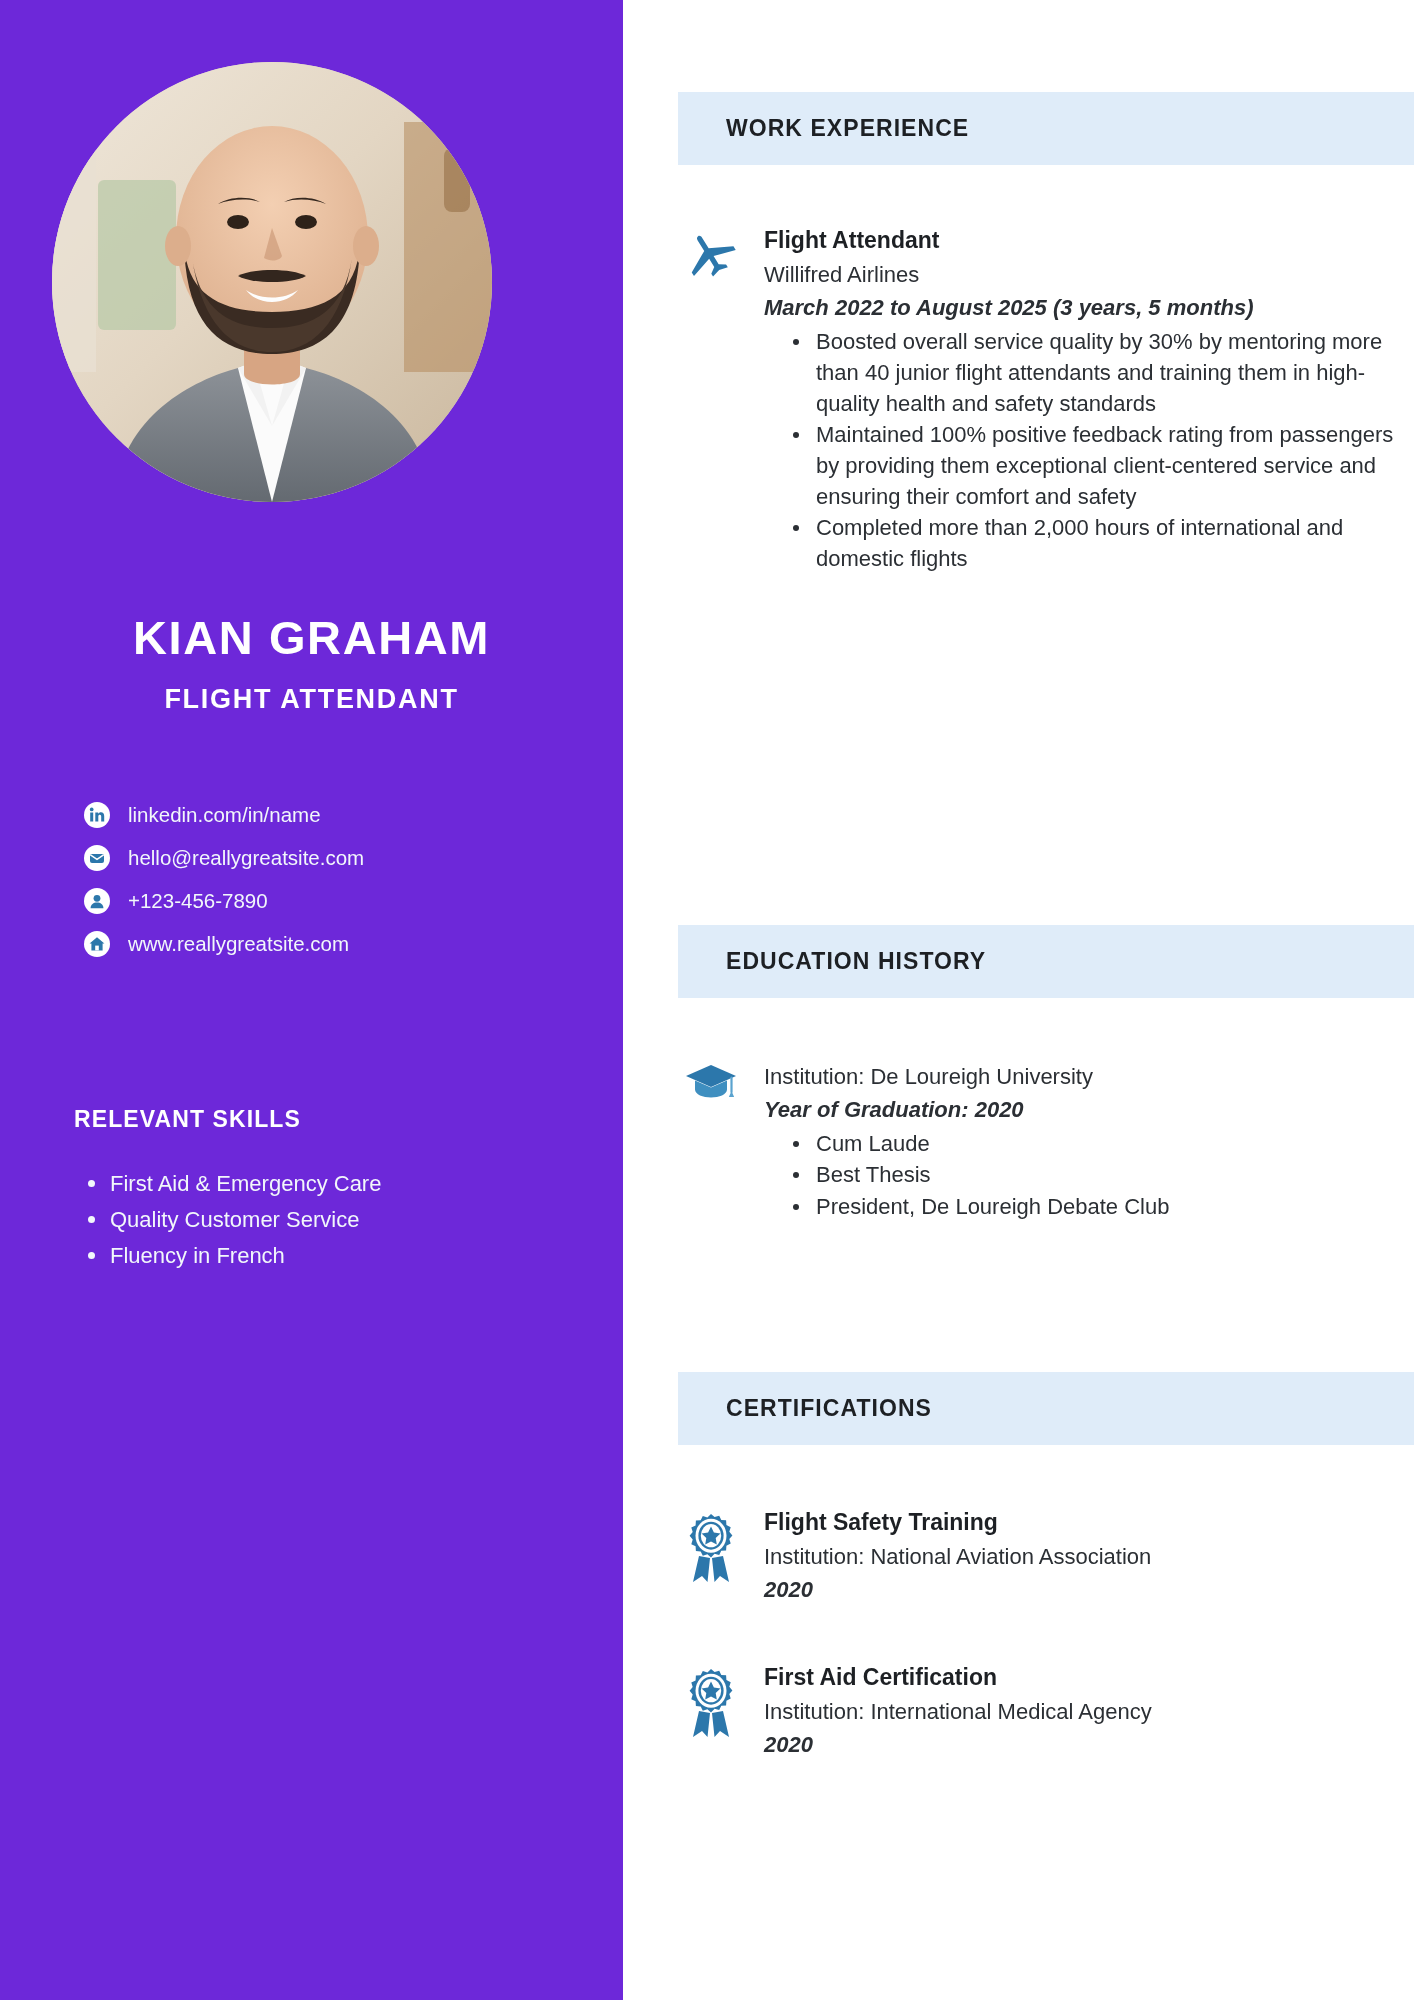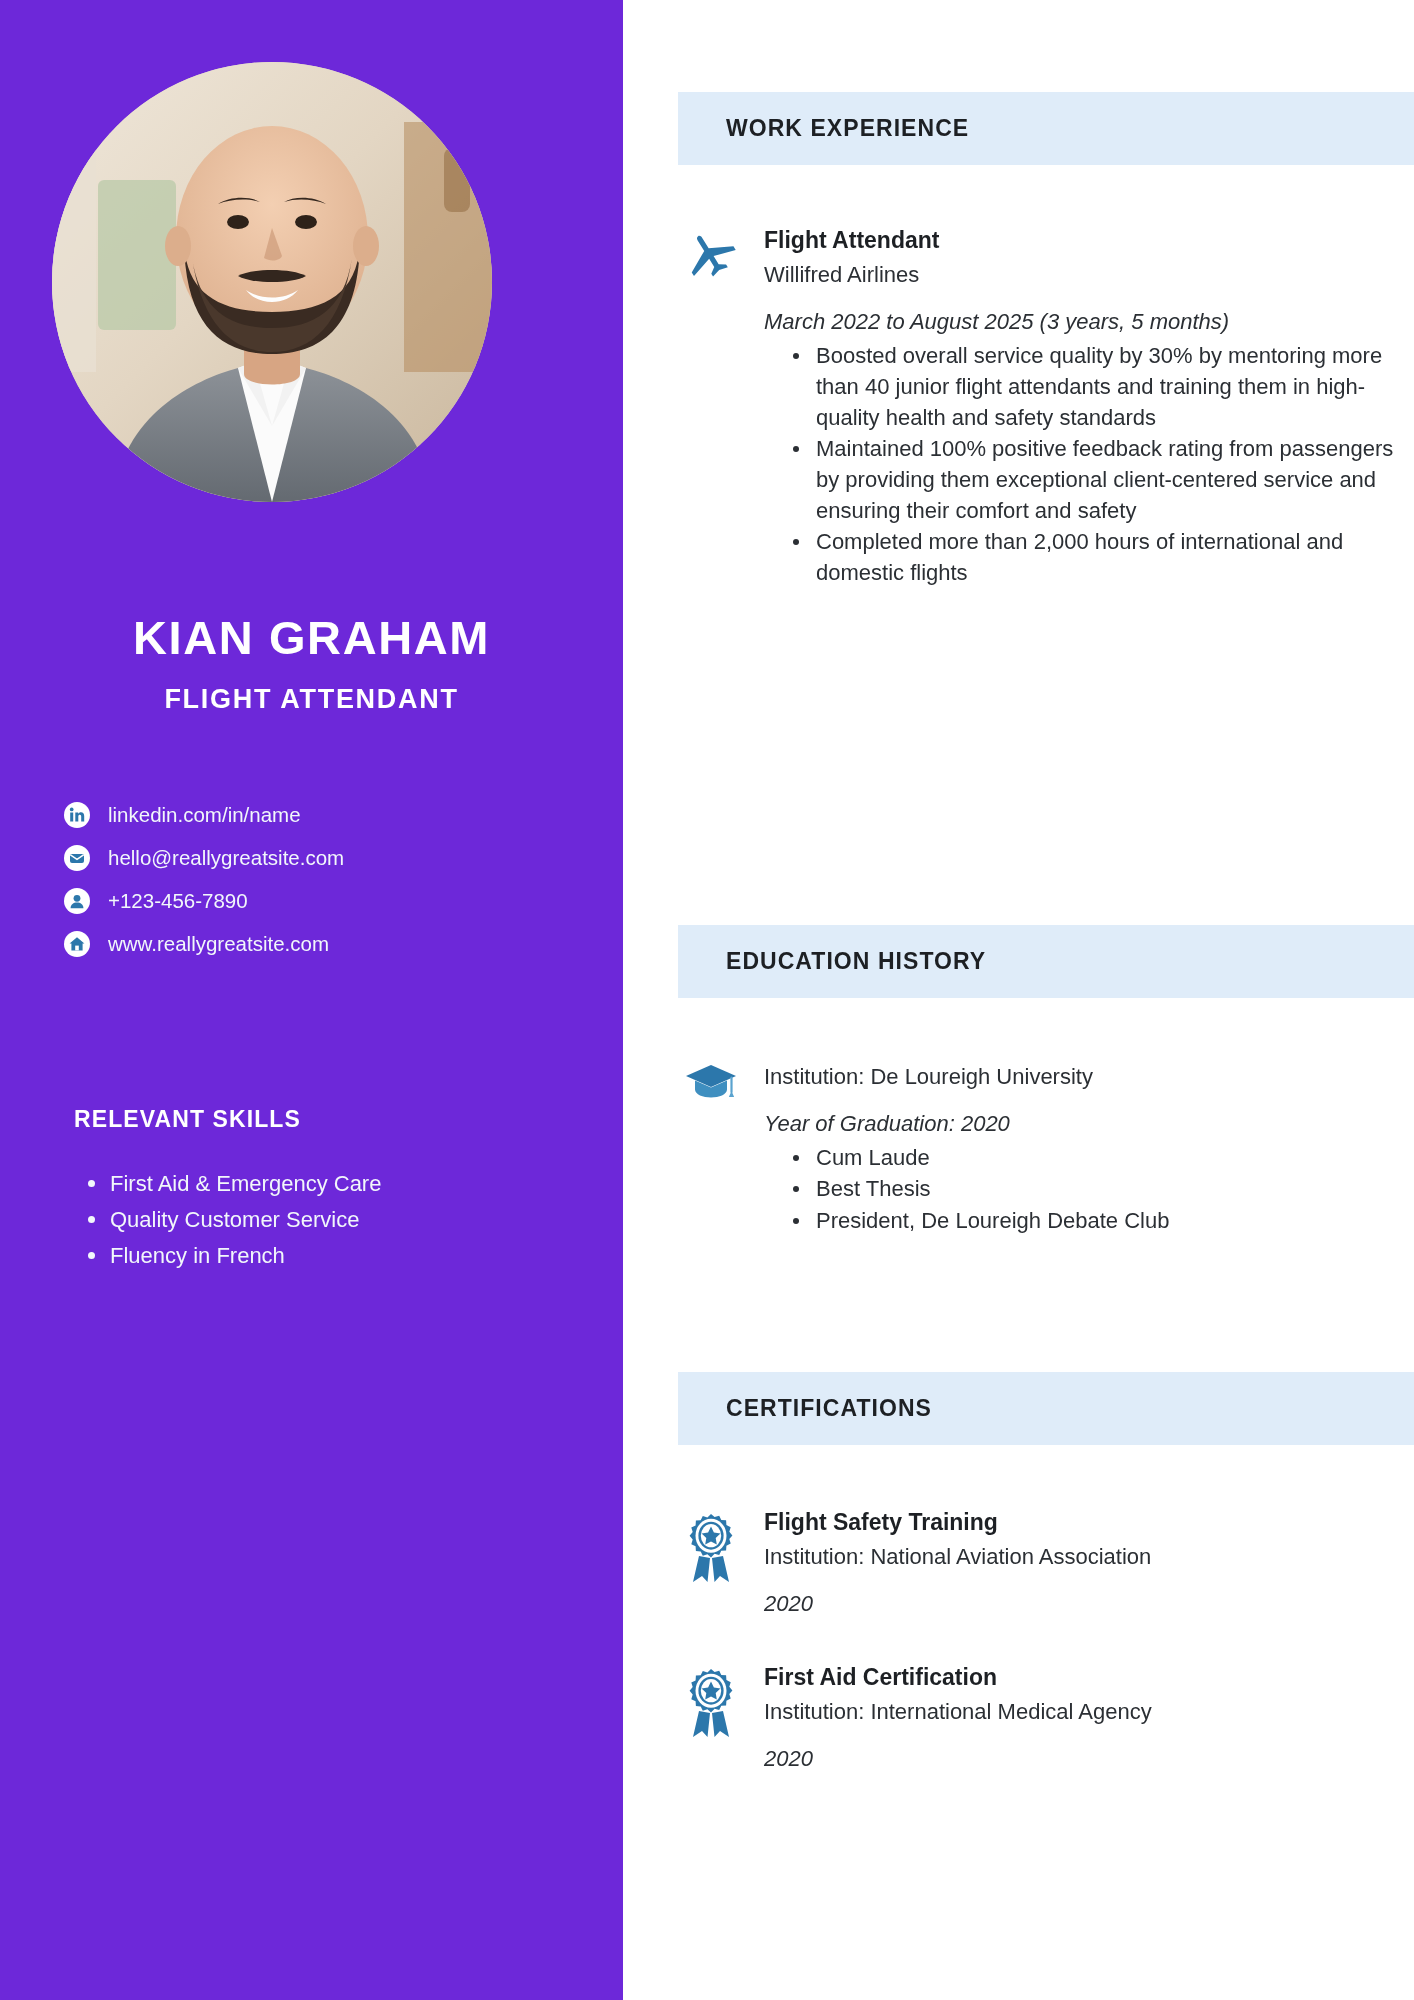--- a/index.html
+++ b/index.html
@@ -57,21 +57,21 @@
     color: #ffffff;
     font-size: 27px;
     font-weight: bold;
     letter-spacing: 1.7px;
     margin: 22px 0 0 0;
   }
 
   
   .contacts {
     position: absolute;
-    left: 64px;
+    left: 84px;
     top: 798px;
     width: 500px;
   }
   .contact-row {
     display: flex;
     align-items: center;
     height: 34px;
     margin-bottom: 9px;
   }
   .contact-ico {
@@ -180,21 +180,22 @@
     font-size: 22px;
     color: #2b2f34;
     line-height: 1.42;
     margin: 3px 0 0 0;
   }
   .entry-meta {
     font-size: 22px;
     font-style: italic;
     color: #2b2f34;
     line-height: 1.42;
-    margin: 16px 0 0 0;
+    margin: 2px 0 0 0;
+    font-weight: bold;
   }
   .entry-bullets {
     margin: 3px 0 0 0;
     padding: 0 0 0 52px;
     list-style: none;
   }
   .entry-bullets li {
     position: relative;
     font-size: 22px;
     color: #2b2f34;

